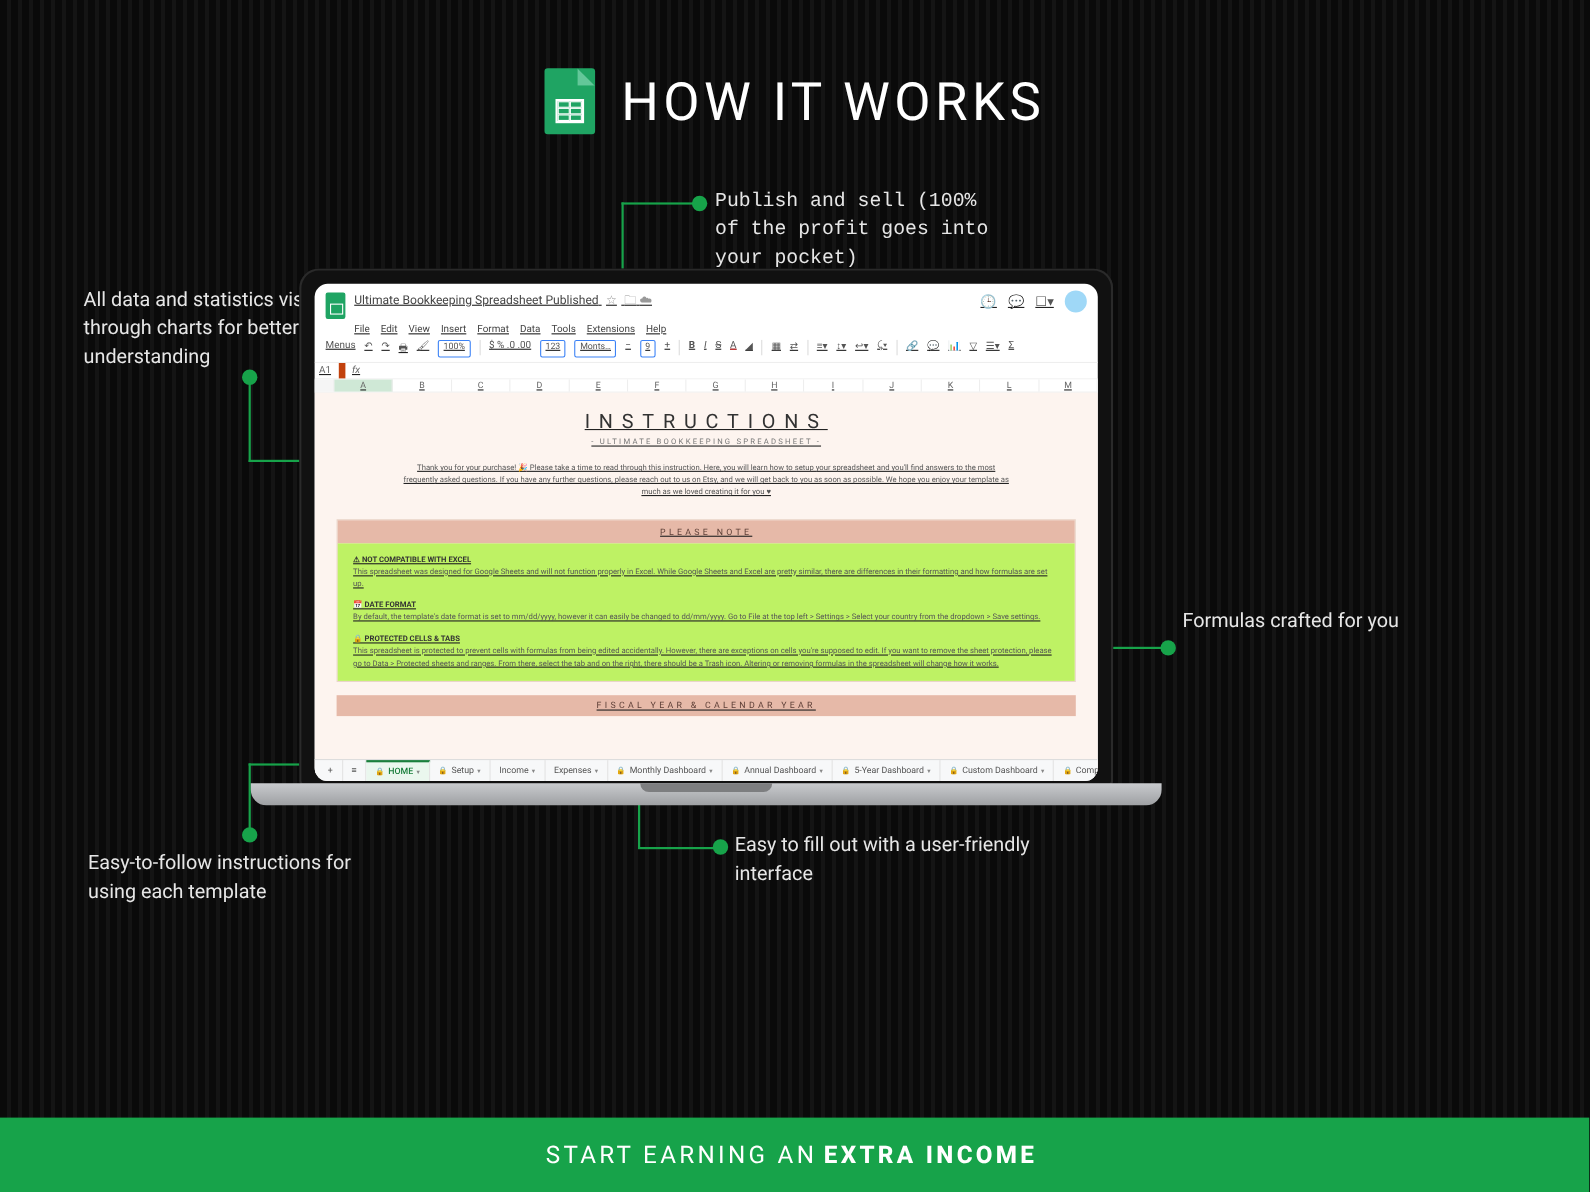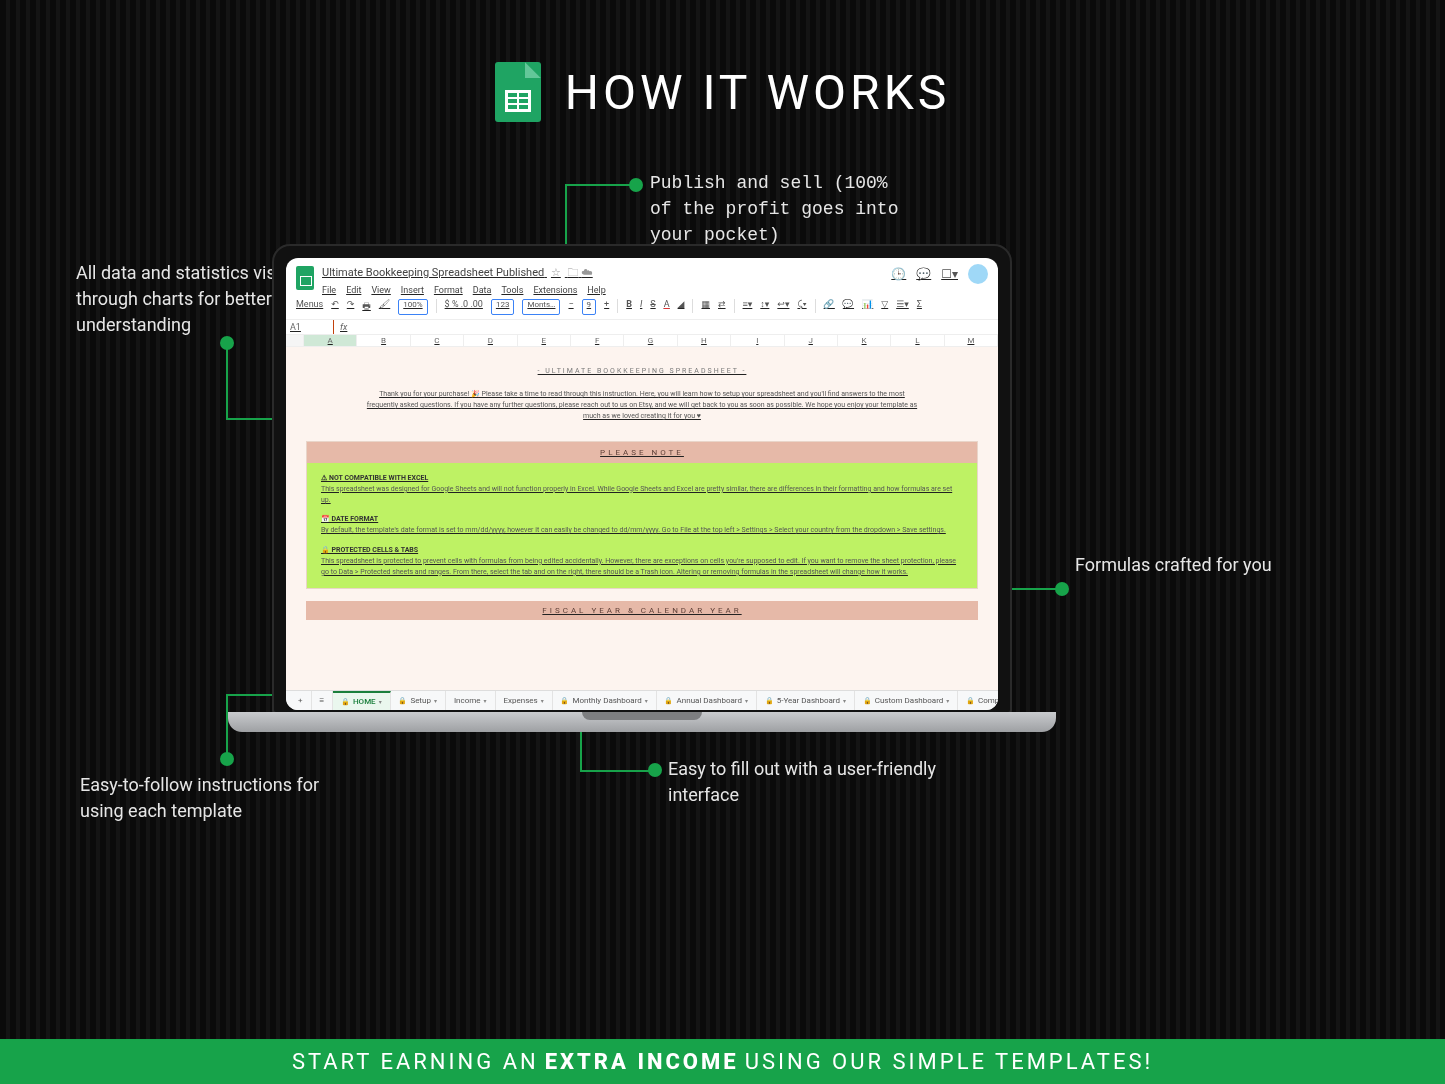--- a/index.html
+++ b/index.html
@@ -121,40 +121,40 @@
   }
   .gs-logo::after {
     content:"";
     position:absolute; left:4px; bottom:4px;
     width:10px; height:8px;
     border:1px solid #fff;
   }
   .gs-title-wrap { flex: 1; }
   .gs-docname { font-size: 11px; color: #444; }
   .gs-docname .star { color: #999; margin: 0 4px; }
-  .gs-menubar { font-size: 9px; color: #444; display: flex; gap: 10px; margin-top: 2px; }
+  .gs-menubar { font-size: 9px; color: #444; display: flex; gap: 10px; margin-top: 12px; }
   .gs-right { display:flex; gap:10px; align-items:center; font-size:12px; color:#555; }
   .gs-avatar { width:20px; height:20px; border-radius:50%; background:#9fd8f7; }
 
   .gs-toolbar {
     display: flex; 
     gap: 8px;
     padding: 4px 10px;
     font-size: 9px; color: #555;
     border-bottom: 1px solid #eee;
   }
   .gs-toolbar .sep { width:1px; height:14px; background:#ddd; }
   .tb-box { border:1px solid #3b82f6; padding:0 4px; border-radius:2px; font-size:8px; }
 
   .gs-fx {
     display:flex; align-items:center;
     border-bottom:1px solid #eee;
     font-size:9px; color:#666;
   }
-  .gs-fx .cell { width:48px; padding:2px 4px; border-right:1px solid #c2410c; }
+  .gs-fx .cell { width:28px; padding:2px 4px; border-right:6px solid #c2410c; }
   .gs-fx .fxlab { padding:2px 6px; font-style:italic; }
 
   .gs-cols {
     display:flex;
     font-size:8px; color:#666; text-align:center;
     border-bottom:1px solid #eee;
     background:#fff;
   }
   .gs-cols div { flex:1; border-right:1px solid #eee; padding:1px 0; }
   .gs-cols .rowhead { flex:0 0 18px; background:#f5f5f5; }
@@ -229,21 +229,21 @@
     border-top: 2px solid #1a7f3c;
     font-weight: 500;
   }
   .lock { font-size: 7px; }
   .caret { font-size: 6px; color:#888; }
 
   
   .footer {
     position: absolute;
     left: 0; right: 0; bottom: 0;
-    height: 45px;
+    height: 68px;
     background: #17a34a;
     display: flex; align-items: center; justify-content: center;
     color: #fff;
     font-size: 22px;
     letter-spacing: 3px;
   }
   .footer b { font-weight: 800; margin: 0 6px; }
 </style>
 </head>
 <body>
@@ -378,20 +378,21 @@
       <div>H</div>
       <div>I</div>
       <div>J</div>
       <div>K</div>
       <div>L</div>
       <div>M</div>
     </div>
 
     <div class="gs-body">
       <div class="page">
+        <h2>INSTRUCTIONS</h2>
         <div class="sub">- ULTIMATE BOOKKEEPING SPREADSHEET -</div>
         <div class="intro">Thank you for your purchase! 🎉 Please take a time to read through this instruction. Here, you will learn how to setup your spreadsheet and you'll find answers to the most frequently asked questions. If you have any further questions, please reach out to us on Etsy, and we will get back to you as soon as possible. We hope you enjoy your template as much as we loved creating it for you ♥</div>
       </div>
 
       <div class="notebox">
         <div class="nb-header">PLEASE NOTE</div>
         <div class="nb-body">
           <div class="sect">⚠ NOT COMPATIBLE WITH EXCEL</div>
           <div>This spreadsheet was designed for Google Sheets and will not function properly in Excel. While Google Sheets and Excel are pretty similar, there are differences in their formatting and how formulas are set up.</div>
           <div class="sect">📅 DATE FORMAT</div>
@@ -453,14 +454,13 @@
 
   </div>
 </div>
 <div class="laptop-base">
   <div class="laptop-notch"></div>
 </div>
 
 <div class="footer">
   <span>START EARNING AN</span>
   <b>EXTRA INCOME</b>
-  <span>USING OUR SIMPLE TEMPLATES!</span>
 </div>
 
 </body></html>

